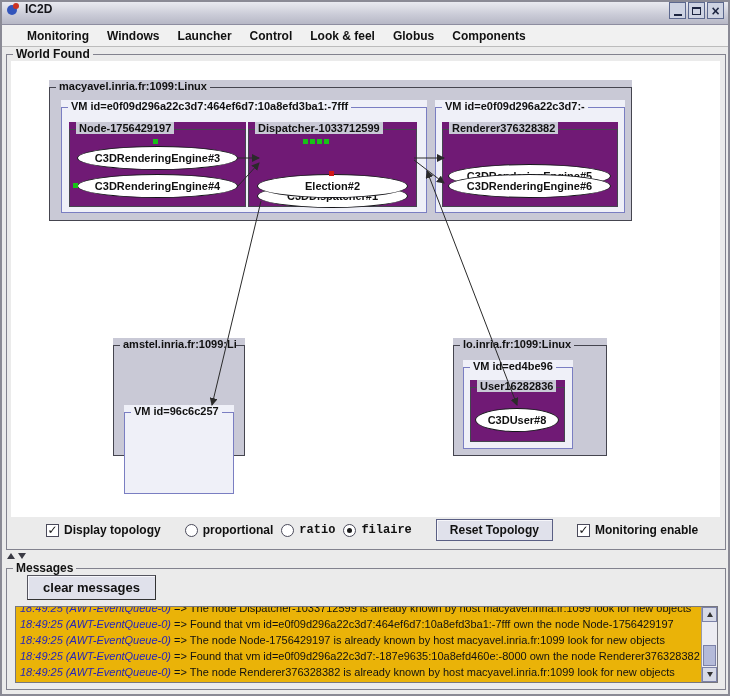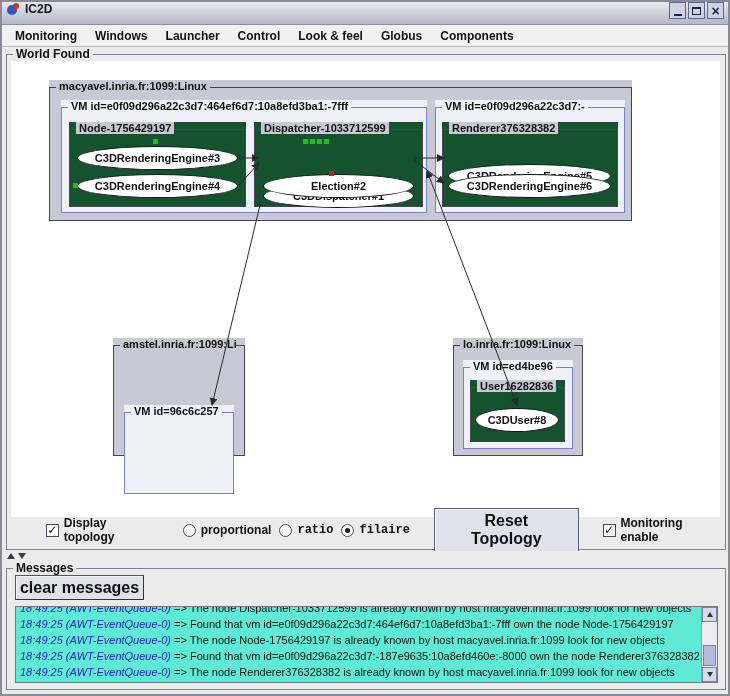--- a/index.html
+++ b/index.html
@@ -14,74 +14,74 @@
   .titlebar .title{font-weight:bold;font-size:12px;color:#15151a;margin-left:5px;flex:1;}
   .winbtns{display:flex;gap:2px;}
   .wbtn{width:17px;height:17px;background:#ced3e2;border:1px solid #5c688e;
     display:flex;align-items:center;justify-content:center;color:#1c2440;}
   .g-min{width:8px;height:2px;background:#1c2440;margin-top:8px;}
   .g-max{width:9px;height:8px;border:1px solid #1c2440;border-top-width:2px;}
   .g-close::after{content:"×";font-size:14px;font-weight:bold;line-height:14px;}
 
   
   .menubar{position:absolute;top:23px;left:0;right:0;height:22px;background:#f1f1f1;
-    border-bottom:1px solid #bcbcbc;display:flex;align-items:center;padding-left:4px;}
+    border-bottom:1px solid #bcbcbc;display:flex;align-items:center;padding-left:16px;}
   .menu-item{font-weight:bold;font-size:12px;color:#111;padding:2px 9px;cursor:default;}
 
   
   .tbox{position:absolute;}
   .tbox>.bd{position:absolute;left:0;top:7px;right:0;bottom:0;border:1px solid #82828e;pointer-events:none;}
   .tbox>.bt{position:absolute;top:0;left:7px;padding:0 3px;font-size:12px;font-weight:bold;color:#111;
     white-space:nowrap;overflow:hidden;max-width:calc(100% - 16px);z-index:2;}
 
   #worldPanel{left:4px;top:45px;width:720px;height:503px;background:#ebebeb;}
   #worldPanel>.bt{background:#ebebeb;}
   .canvas{position:absolute;left:5px;top:14px;width:709px;height:456px;background:#ffffff;overflow:hidden;}
 
   .host{background:#c9c9d6;}  .host>.bd{border-color:#45454f;}  .host>.bt{background:#c9c9d6;font-size:11px;}
   .vm{background:#eff0f8;}    .vm>.bd{border-color:#7a7ec2;}    .vm>.bt{background:#eff0f8;font-size:11px;}
-  .node{background:#14532d;}  .node>.bd{border-color:#45454f;}  .node>.bt{background:#c9c9d6;font-size:11px;}
+  .node{background:#701a75;}  .node>.bd{border-color:#45454f;}  .node>.bt{background:#c9c9d6;font-size:11px;}
 
   .obj{position:absolute;background:#fff;border:1px solid #15151a;border-radius:50%;
     display:flex;align-items:center;justify-content:center;
     font-size:11px;font-weight:bold;color:#111;white-space:nowrap;overflow:hidden;z-index:1;}
 
   .edges{position:absolute;left:0;top:0;width:709px;height:456px;z-index:4;pointer-events:none;}
   .dot{position:absolute;width:5px;height:5px;z-index:5;}
   .dot.green{background:#17c217;}
   .dot.red{background:#d01616;}
 
   
   .controls{position:absolute;left:4px;right:4px;bottom:5px;height:30px;display:flex;align-items:center;
     padding-left:36px;font-size:12px;font-weight:bold;color:#111;}
   .ctl{display:flex;align-items:center;gap:5px;}
   .checkbox{width:13px;height:13px;background:#fff;border:1px solid #4a4a5a;display:flex;align-items:center;
     justify-content:center;font-family:"DejaVu Sans",sans-serif;}
   .checkbox.checked::after{content:"✓";font-size:12px;font-weight:bold;color:#111;line-height:10px;}
   .radio{width:13px;height:13px;border:1px solid #4a4a5a;border-radius:50%;background:#fff;position:relative;}
   .radio.sel::after{content:"";position:absolute;left:3px;top:3px;width:5px;height:5px;border-radius:50%;background:#1a1a1a;}
-  .btn{background:#e0e1eb;border:1px solid #5a5f84;padding:3px 13px;font-size:16px;font-weight:bold;color:#111;
+  .btn{background:#e0e1eb;border:1px solid #5a5f84;padding:3px 13px;font-size:12px;font-weight:bold;color:#111;
     box-shadow:inset 1px 1px 0 #f6f6fa;}
   .m24{margin-left:24px;align-items:center;} .m20{margin-left:8px;font-family:Liberation Mono, monospace;}
 
   
   .splitter{position:absolute;left:0;top:549px;width:730px;height:10px;background:#ebebeb;
     display:flex;align-items:center;padding-left:5px;gap:3px;}
   .split-arrow{width:0;height:0;border-left:4px solid transparent;border-right:4px solid transparent;display:inline-block;}
   .split-arrow.up{border-bottom:6px solid #3a3a44;}
   .split-arrow.down{border-top:6px solid #3a3a44;}
 
   
   #messagesPanel{left:4px;top:559px;width:720px;height:129px;background:#ebebeb;}
   #messagesPanel>.bt{background:#ebebeb;}
-  .clear-btn{position:absolute;left:9px;top:14px;width:129px;height:25px;background:#e0e1eb;
+  .clear-btn{position:absolute;left:21px;top:14px;width:129px;height:25px;background:#e0e1eb;
     border:1px solid #55555f;border-bottom-color:#333;border-right-color:#333;
-    box-shadow:inset 1px 1px 0 #f6f6fa;font-size:16px;font-weight:bold;color:#111;
+    box-shadow:inset 1px 1px 0 #f6f6fa;font-size:13px;font-weight:bold;color:#111;
     display:flex;align-items:center;justify-content:center;}
-  .logwrap{position:absolute;left:9px;top:45px;width:703px;height:77px;border:1px solid #77777f;background:#5eead4;overflow:hidden;}
+  .logwrap{position:absolute;left:9px;top:45px;width:703px;height:77px;border:1px solid #77777f;background:#eab308;overflow:hidden;}
   .loglines{position:absolute;left:4px;top:-7px;right:17px;font-size:11px;line-height:16px;}
   .logline{white-space:nowrap;overflow:hidden;}
   .ts{color:#2525bb;font-style:italic;}
   .msg{color:#111;}
   .vscroll{position:absolute;right:0;top:0;width:16px;height:100%;background:#ececf2;border-left:1px solid #9a9aa5;}
   .sbtn{position:absolute;left:0;width:15px;height:15px;background:#d7dae7;border:1px solid #7c82a8;
     display:flex;align-items:center;justify-content:center;}
   .sbtn.top{top:0;} .sbtn.bottom{bottom:0;}
   .sarrow{width:0;height:0;border-left:3px solid transparent;border-right:3px solid transparent;}
   .sarrow.up{border-bottom:5px solid #333;} .sarrow.down{border-top:5px solid #333;}
@@ -135,21 +135,21 @@
           <div class="bd"></div>
           <span class="bt">VM id=e0f09d296a22c3d7:464ef6d7:10a8efd3ba1:-7fff</span>
 
           <div class="tbox node" style="left:8px;top:22px;width:177px;height:85px;">
             <div class="bd"></div>
             <span class="bt">Node-1756429197</span>
             <div class="obj" style="left:8px;top:24px;width:161px;height:24px;">C3DRenderingEngine#3</div>
             <div class="obj" style="left:8px;top:52px;width:161px;height:24px;">C3DRenderingEngine#4</div>
           </div>
 
-          <div class="tbox node" style="left:193px;top:22px;width:169px;height:85px;">
+          <div class="tbox node" style="left:187px;top:22px;width:169px;height:85px;">
             <div class="bd"></div>
             <span class="bt">Dispatcher-1033712599</span>
             <div class="obj" style="left:9px;top:24px;width:151px;height:24px;margin-top:38px;">C3DDispatcher#1</div>
             <div class="obj" style="left:9px;top:52px;width:151px;height:24px;">Election#2</div>
           </div>
         </div>
 
         <div class="tbox vm" style="left:386px;top:20px;width:190px;height:113px;">
           <div class="bd"></div>
           <span class="bt">VM id=e0f09d296a22c3d7:-</span>
@@ -164,21 +164,21 @@
 
       <div class="tbox host" style="left:102px;top:277px;width:132px;height:118px;">
         <div class="bd"></div>
         <span class="bt">amstel.inria.fr:1099:Linux</span>
         <div class="tbox vm" style="left:11px;top:22px;width:110px;height:89px;margin-top:45px;">
           <div class="bd"></div>
           <span class="bt">VM id=96c6c257</span>
         </div>
       </div>
 
-      <div class="tbox host" style="left:442px;top:277px;width:130px;height:118px;">
+      <div class="tbox host" style="left:442px;top:277px;width:154px;height:118px;">
         <div class="bd"></div>
         <span class="bt">lo.inria.fr:1099:Linux</span>
         <div class="tbox vm" style="left:10px;top:22px;width:110px;height:89px;">
           <div class="bd"></div>
           <span class="bt">VM id=ed4be96</span>
           <div class="tbox node" style="left:7px;top:20px;width:95px;height:62px;text-decoration:underline;">
             <div class="bd"></div>
             <span class="bt">User16282836</span>
             <div class="obj" style="left:5px;top:28px;width:84px;height:24px;">C3DUser#8</div>
           </div>

